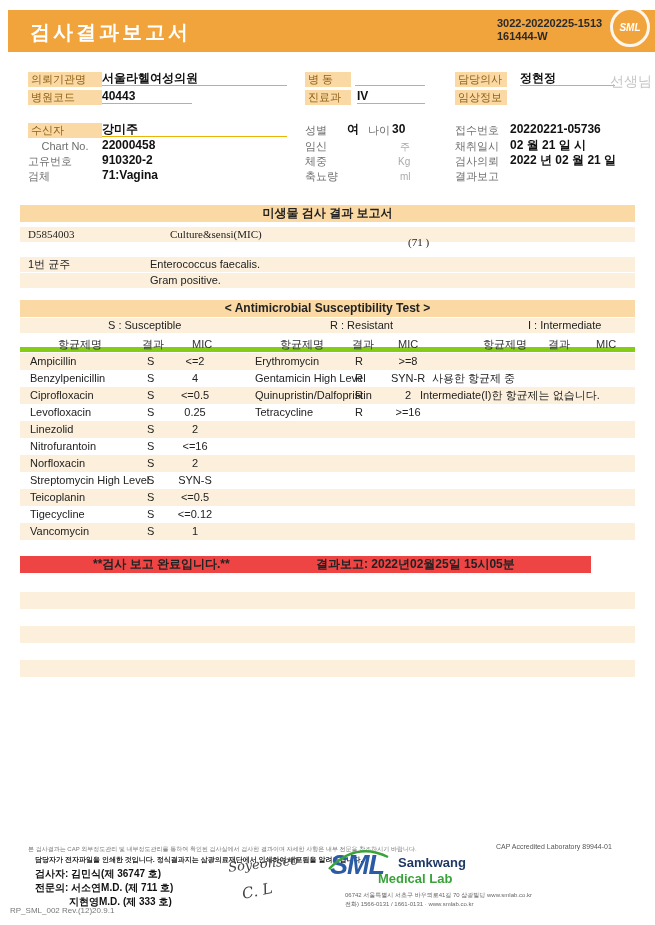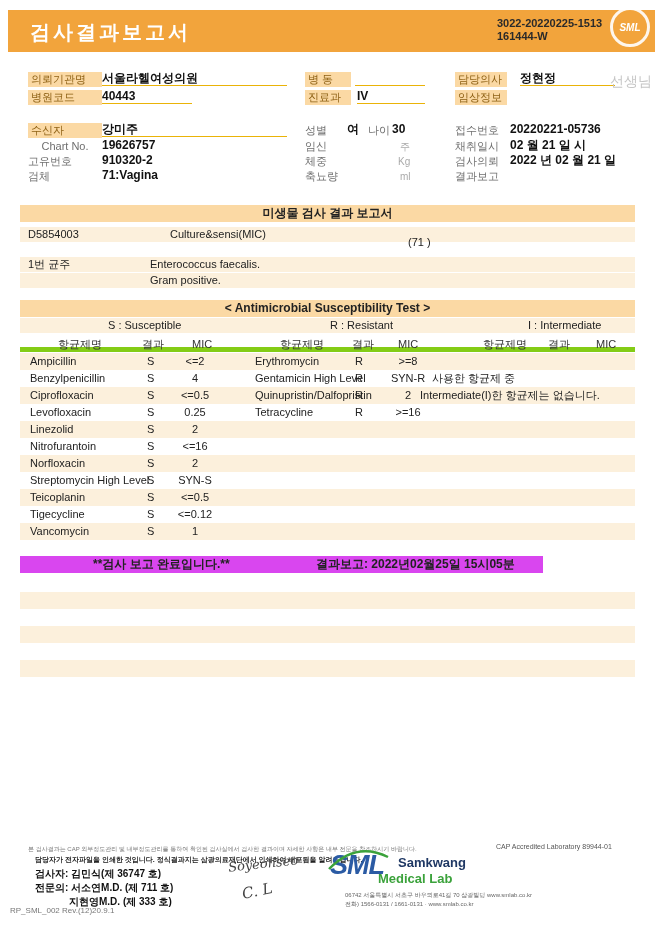--- a/index.html
+++ b/index.html
@@ -44,42 +44,42 @@
   .l-rcpt{left:455px;top:57px;}              .v-rcpt{left:510px;top:56px;}
   .l-coll{left:455px;top:73px;}              .v-coll{left:510px;top:72px;}
   .l-req{left:455px;top:88px;}               .v-req{left:510px;top:87px;}
   .l-rep{left:455px;top:103px;}              .v-rep{left:510px;top:102px;}
 
   
   .section-bar{position:absolute;left:20px;width:615px;height:17px;background:#FBD9A4;
                text-align:center;font-size:12px;font-weight:bold;color:#222;line-height:17px;}
   .sec1{top:205px;} .sec2{top:300px;}
   .micro-row{position:absolute;left:20px;width:615px;height:15px;font-size:11px;line-height:15px;}
-  .row-code{top:227px;} .row-strain{top:257px;} .row-gram{top:273px;}
+  .row-code{top:227px;font-family:Liberation Serif, serif;} .row-strain{top:257px;} .row-gram{top:273px;}
   .stripe{background:#FCF0DC;}
   .mr-code{position:absolute;left:8px;} .mr-name{position:absolute;left:150px;} .mr-spec{position:absolute;left:388px;margin-top:8px;}
   .mr-strainlabel{position:absolute;left:8px;text-align:right;} .mr-strain{position:absolute;left:130px;} .mr-gram{position:absolute;left:130px;}
 
   
   .legend{position:absolute;left:20px;top:318px;width:615px;height:15px;font-size:11px;line-height:15px;background:#FCF0DC;}
   .lg1{position:absolute;left:88px;} .lg2{position:absolute;left:310px;} .lg3{position:absolute;left:508px;}
   .ast-header{position:absolute;left:20px;top:336px;width:615px;height:16px;font-size:11px;line-height:16px;
               color:#333;border-bottom:5px solid #84cc16;}
   .h-n1{position:absolute;left:38px;} .h-r1{position:absolute;left:122px;} .h-m1{position:absolute;left:172px;}
   .h-n2{position:absolute;left:260px;} .h-r2{position:absolute;left:332px;} .h-m2{position:absolute;left:378px;}
   .h-n3{position:absolute;left:463px;} .h-r3{position:absolute;left:528px;} .h-m3{position:absolute;left:576px;}
   .ast-body{position:absolute;left:20px;top:353px;width:615px;}
   .ast-row{position:relative;height:17px;line-height:17px;font-size:11px;color:#222;}
   .ast-row .cell{position:absolute;top:0;white-space:nowrap;}
   .n1{left:10px;} .r1{left:127px;} .m1{left:145px;width:60px;text-align:center;}
   .n2{left:235px;} .r2{left:335px;} .m2{left:358px;width:60px;text-align:center;}
   .no1{left:412px;} .no2{left:400px;}
 
   
-  .complete{position:absolute;left:20px;top:556px;width:523px;height:17px;line-height:17px;background:#d946ef;font-size:12px;}
+  .complete{position:absolute;left:20px;top:556px;width:571px;height:17px;line-height:17px;background:#ef4444;font-size:12px;}
   .cm{position:absolute;left:73px;font-weight:bold;} .ct{position:absolute;left:296px;font-weight:bold;}
   .empties{position:absolute;left:20px;top:575px;width:615px;}
   .erow{height:17px;}
   .erow:nth-child(even){background:#FCF0DC;}
 
   
   .f-tiny{position:absolute;left:28px;top:845px;font-size:6px;color:#777;width:450px;white-space:nowrap;overflow:hidden;}
   .f-cap{position:absolute;left:496px;top:843px;font-size:7px;color:#555;}
   .f-notice{position:absolute;left:35px;top:855px;font-size:7px;font-weight:bold;color:#222;white-space:nowrap;}
   .f-examiner{position:absolute;left:35px;top:867px;font-size:10px;font-weight:bold;color:#111;}
@@ -115,21 +115,21 @@
   </div>
 
   <div class="info">
     <span class="plabel l-org">의뢰기관명</span>
     <span class="val uline v-org">서울라헬여성의원</span>
     <span class="plabel l-hosp">병원코드</span>
     <span class="val uline v-hosp">40443</span>
     <span class="plabel l-recv">수신자</span>
     <span class="val uline v-recv">강미주</span>
     <span class="nlabel l-chart">Chart No.</span>
-    <span class="val v-chart">19626757</span>
+    <span class="val v-chart">22000458</span>
     <span class="nlabel l-uniq">고유번호</span>
     <span class="val v-uniq">910320-2</span>
     <span class="nlabel l-spec">검체</span>
     <span class="val v-spec">71:Vagina</span>
 
     <span class="plabel l-ward">병  동</span>
     <span class="val uline v-ward"></span>
     <span class="plabel l-dept">진료과</span>
     <span class="val uline v-dept">IV</span>
     <span class="nlabel l-sex">성별</span>

